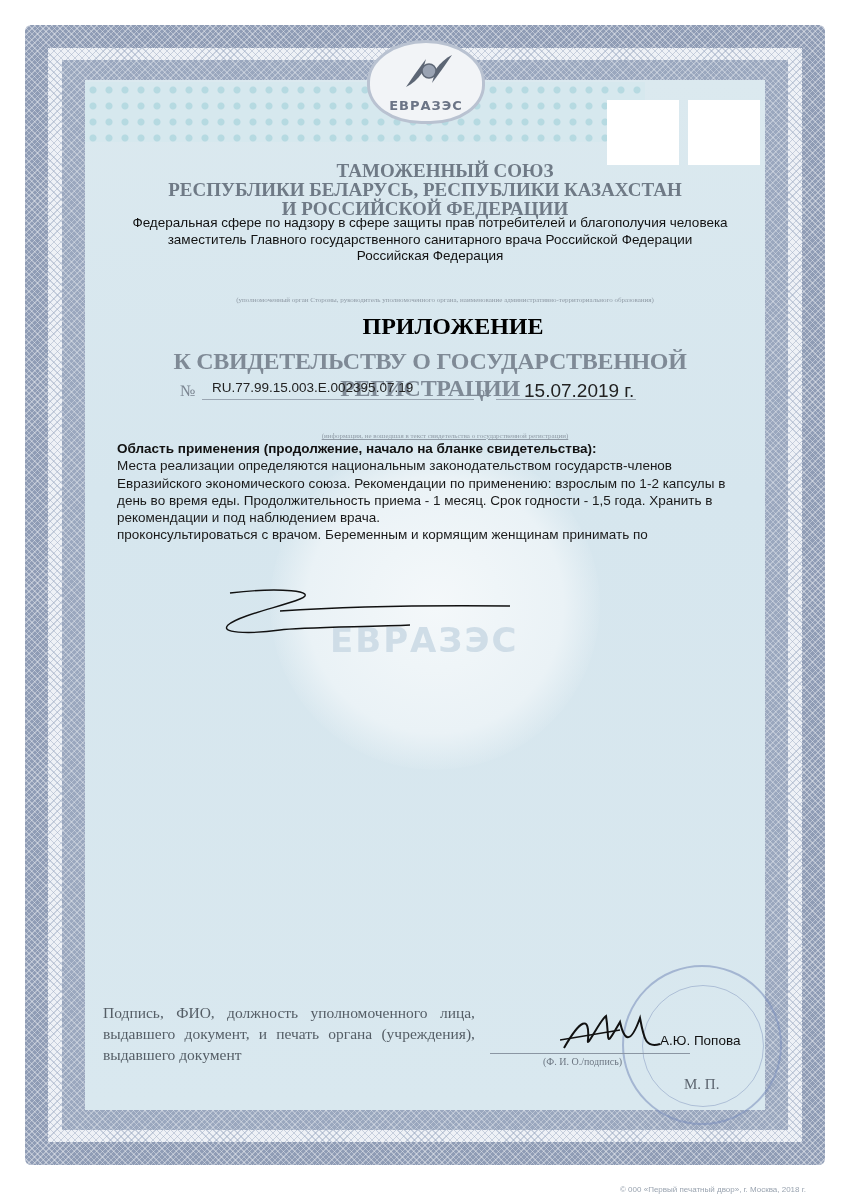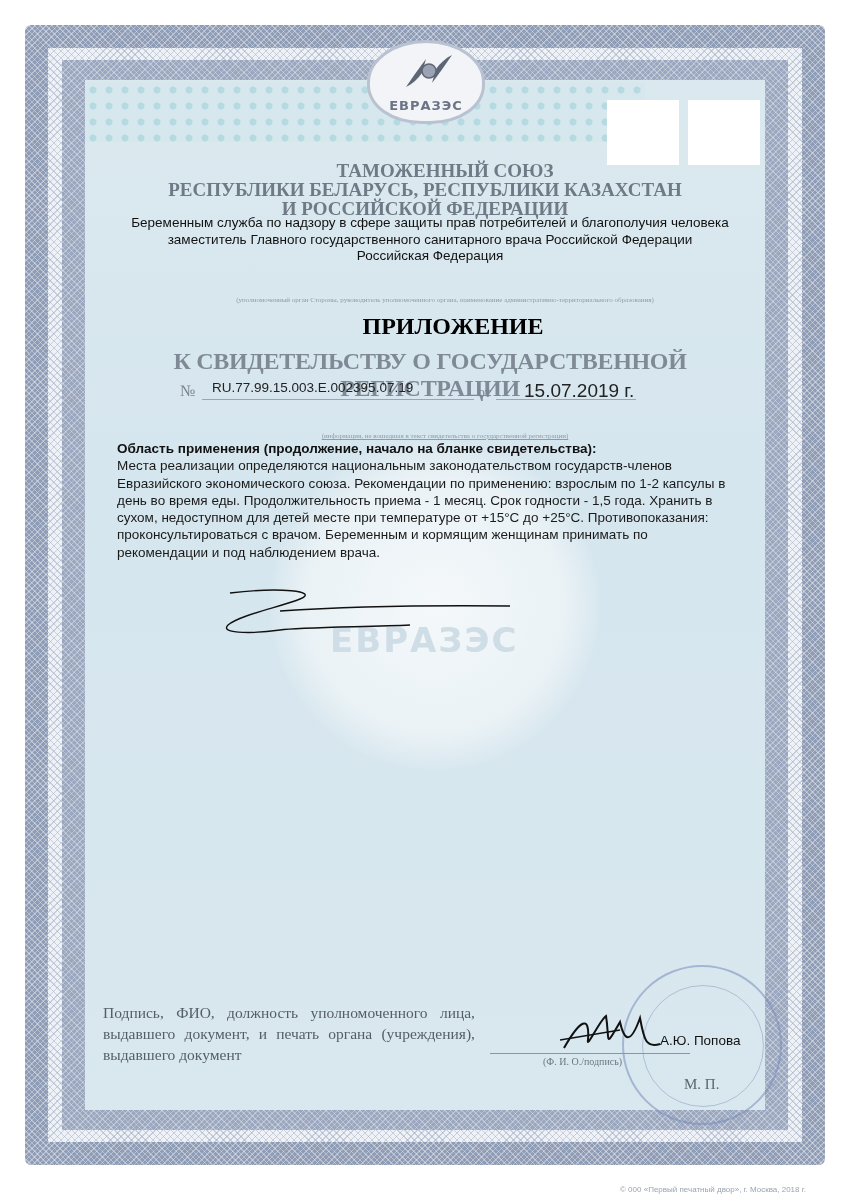--- a/index.html
+++ b/index.html
@@ -76,21 +76,21 @@
     <path d="M48 2 C40 14,34 22,28 30 L32 16 C36 10,42 5,48 2Z" fill="#5d6675"></path>
     <circle cx="25" cy="18" r="7" fill="#9aa3b3" stroke="#5d6675" stroke-width="1.5"></circle>
   </svg>
   <span class="logo-text">ЕВРАЗЭС</span>
 </div>
 
 <div class="c serif h1" style="top:160px;padding-left:20px;">ТАМОЖЕННЫЙ СОЮЗ</div>
 <div class="c serif h1" style="top:179px;">РЕСПУБЛИКИ БЕЛАРУСЬ, РЕСПУБЛИКИ КАЗАХСТАН</div>
 <div class="c serif h1" style="top:198px;">И РОССИЙСКОЙ ФЕДЕРАЦИИ</div>
 
-<div class="c sub" style="top:214px;left:100px;width:660px;">Беременным служба по надзору в сфере защиты прав потребителей и благополучия человека</div>
+<div class="c sub" style="top:214px;left:100px;width:660px;">Федеральная сфере по надзору в сфере защиты прав потребителей и благополучия человека</div>
 <div class="c sub" style="top:231px;left:100px;width:660px;">заместитель Главного государственного санитарного врача Российской Федерации</div>
 <div class="c sub" style="top:247px;left:100px;width:660px;">Российская Федерация</div>
 
 <div class="c serif tiny" style="top:296px;">(уполномоченный орган Стороны, руководитель уполномоченного органа, наименование административно-территориального образования)</div>
 
 <div class="c serif title1" style="top:313px;">ПРИЛОЖЕНИЕ</div>
 <div class="c serif title2" style="top:328px;left:100px;width:660px;margin-top:20px;">К СВИДЕТЕЛЬСТВУ О ГОСУДАРСТВЕННОЙ РЕГИСТРАЦИИ</div>
 
 <div class="numrow">
   <span class="serif" style="left:0;top:2px;font-size:16px;color:#7b8591;">№</span>
@@ -101,23 +101,22 @@
   <div class="line" style="left:316px;top:19px;width:140px;"></div>
 </div>
 
 <div class="c serif tiny" style="top:432px;text-decoration:underline;">(информация, не вошедшая в текст свидетельства о государственной регистрации)</div>
 
 <div class="body">
   <div class="head">Область применения (продолжение, начало на бланке свидетельства):</div>
   <div>Места реализации определяются национальным законодательством государств-членов</div>
   <div>Евразийского экономического союза. Рекомендации по применению: взрослым по 1-2 капсулы в</div>
   <div>день во время еды. Продолжительность приема - 1 месяц. Срок годности - 1,5 года. Хранить в</div>
-  <div>сухом, недоступном для детей месте при температуре от +15°C до +25°C. Противопоказания:</div>
+  <div>рекомендации и под наблюдением врача.</div>
   <div>проконсультироваться с врачом. Беременным и кормящим женщинам принимать по</div>
-  <div>рекомендации и под наблюдением врача.</div>
 </div>
 
 <svg style="position:absolute;left:220px;top:585px;" width="300" height="60" viewBox="0 0 300 60">
   <path d="M10 8 C60 2,100 6,80 14 C60 22,20 30,8 40 C-2 50,40 48,60 45 C80 42,150 42,190 40" fill="none" stroke="#111" stroke-width="1.4"></path>
   <path d="M60 26 C120 22,200 20,290 21" fill="none" stroke="#111" stroke-width="1.3"></path>
 </svg>
 
 <div class="footer-left serif">Подпись, ФИО, должность уполномоченного лица, выдавшего документ, и печать органа (учреждения), выдавшего документ</div>
 
 <div class="stamp">

